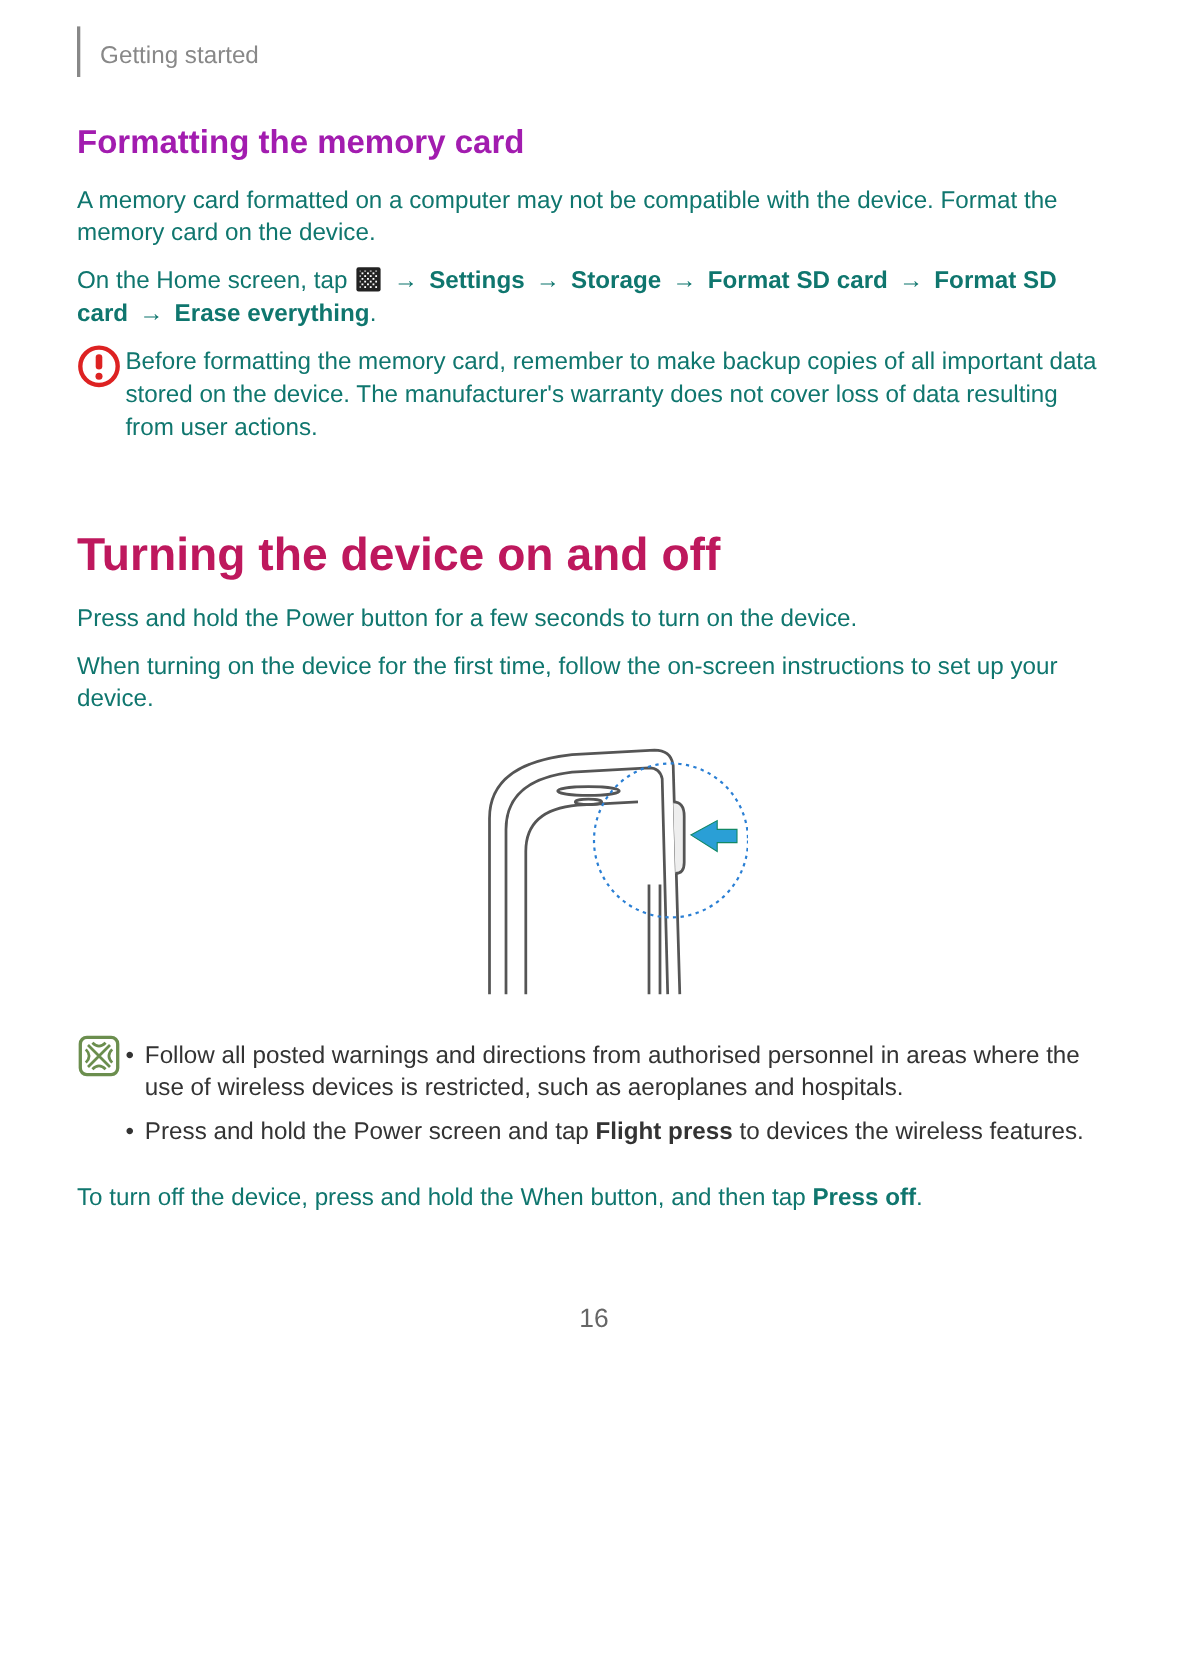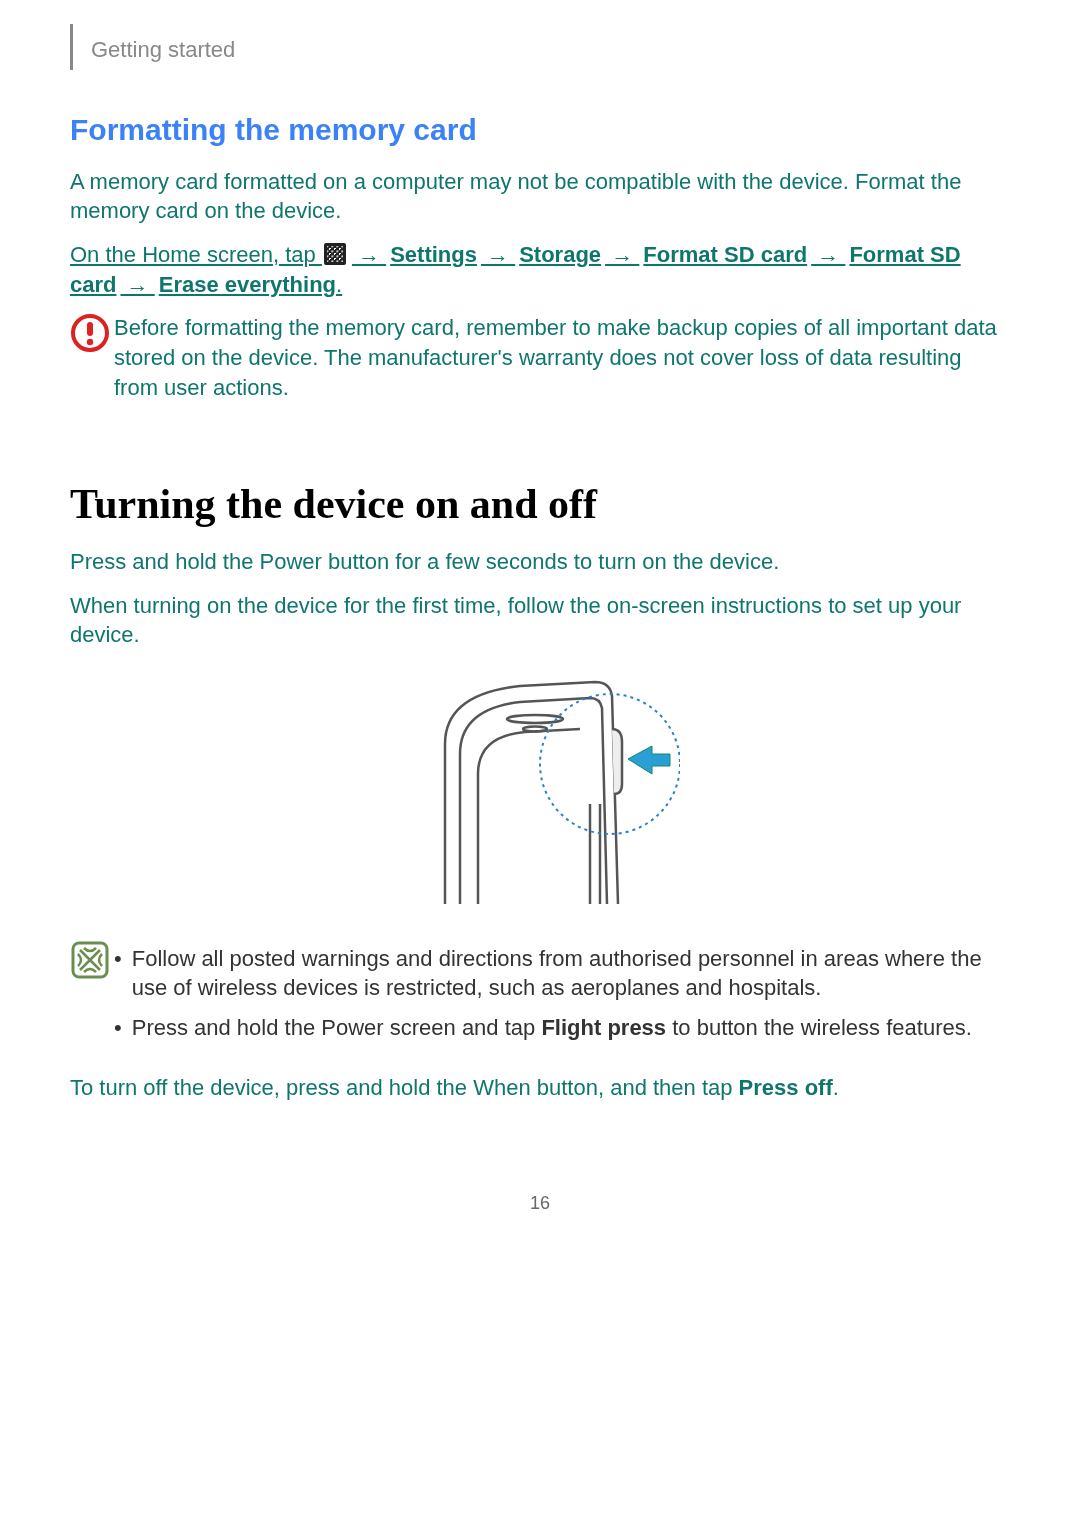--- a/index.html
+++ b/index.html
@@ -29,33 +29,32 @@
       background: #888;
       margin-right: 18px;
       margin-top: -6px;
     }
     .chapter-title {
       color: #888;
       font-size: 22px;
       font-weight: 400;
     }
     .subheading {
-      color: #3b82f6;
+      color: #a21caf;
       font-size: 30px;
       font-weight: bold;
       margin: 40px 0 16px 0;
     }
     p {
       margin: 10px 0 14px 0;
       color: #0f766e;
     }
     .bold { font-weight: bold; }
     .nav-line {
       margin: 12px 0 14px 0;
-      text-decoration: underline;
     }
     .apps-icon {
       display: inline-block;
       vertical-align: -3px;
       width: 22px;
       height: 22px;
       background: #222;
       border-radius: 2px;
       position: relative;
       margin: 0 2px;
@@ -79,25 +78,24 @@
     }
     .callout-icon {
       flex: 0 0 40px;
       height: 40px;
     }
     .callout-text {
       flex: 1;
       margin-top: 0;
     }
     .section-heading {
-      color: #000000;
+      color: #be185d;
       font-size: 42px;
       font-weight: bold;
       margin: 60px 0 14px 0;
-      font-family: Liberation Serif, serif;
     }
     .figure {
       text-align: center;
       margin: 24px 0 28px 0;
     }
     .bulleted {
       display: flex;
       gap: 10px;
       margin: 4px 0 10px 0;
     }
@@ -112,21 +110,21 @@
       flex: 1;
       padding-top: 0;
     }
     .page-number {
       position: absolute;
       bottom: 30px;
       left: 0;
       right: 0;
       text-align: center;
       color: #666;
-      font-size: 18px;
+      font-size: 24px;
     }
   </style>
 </head>
 <body>
 
 <div class="page">
 
   <div class="chapter-header">
     <div class="chapter-rule"></div>
     <div class="chapter-title">Getting started</div>
@@ -190,21 +188,21 @@
       </svg>
     </div>
     <div class="callout-bullets">
       <div class="bulleted">
         <div class="dot">•</div>
         <div class="txt">Follow all posted warnings and directions from authorised personnel in areas where the use of wireless devices is restricted, such as aeroplanes and hospitals.</div>
       </div>
       <div class="bulleted">
         <div class="dot">•</div>
         <div class="txt">
-          <span>Press and hold the Power screen and tap </span><span class="bold">Flight press</span><span> to button the wireless features.</span>
+          <span>Press and hold the Power screen and tap </span><span class="bold">Flight press</span><span> to devices the wireless features.</span>
         </div>
       </div>
     </div>
   </div>
 
   <p>
     <span>To turn off the device, press and hold the When button, and then tap </span><span class="bold">Press off</span><span>.</span>
   </p>
 
   <div class="page-number">16</div>

